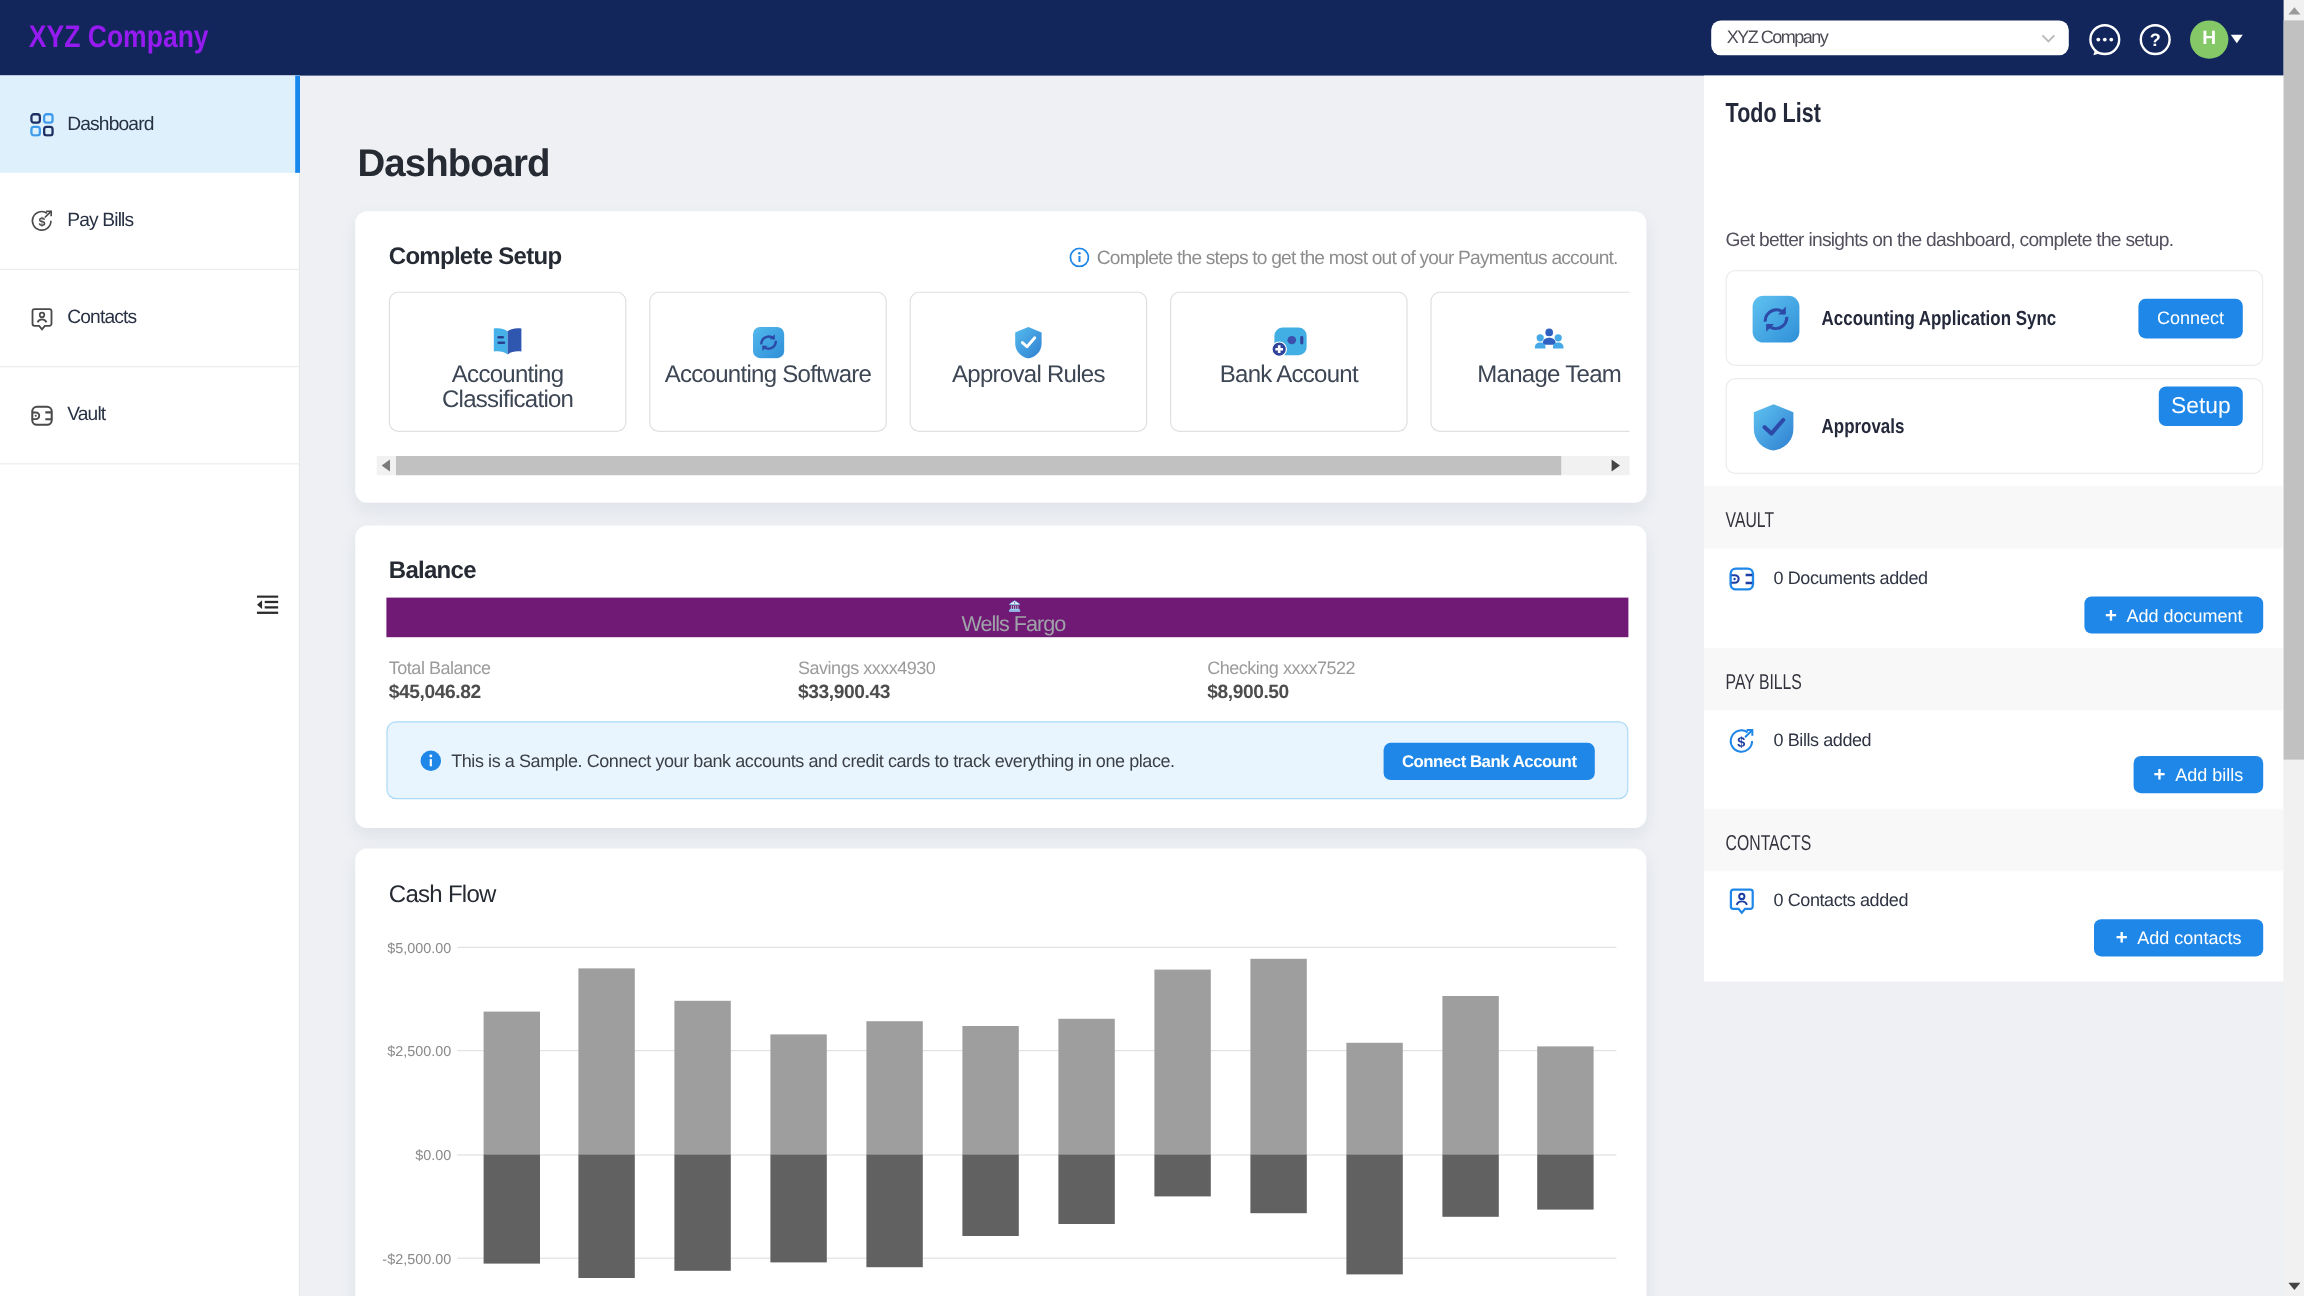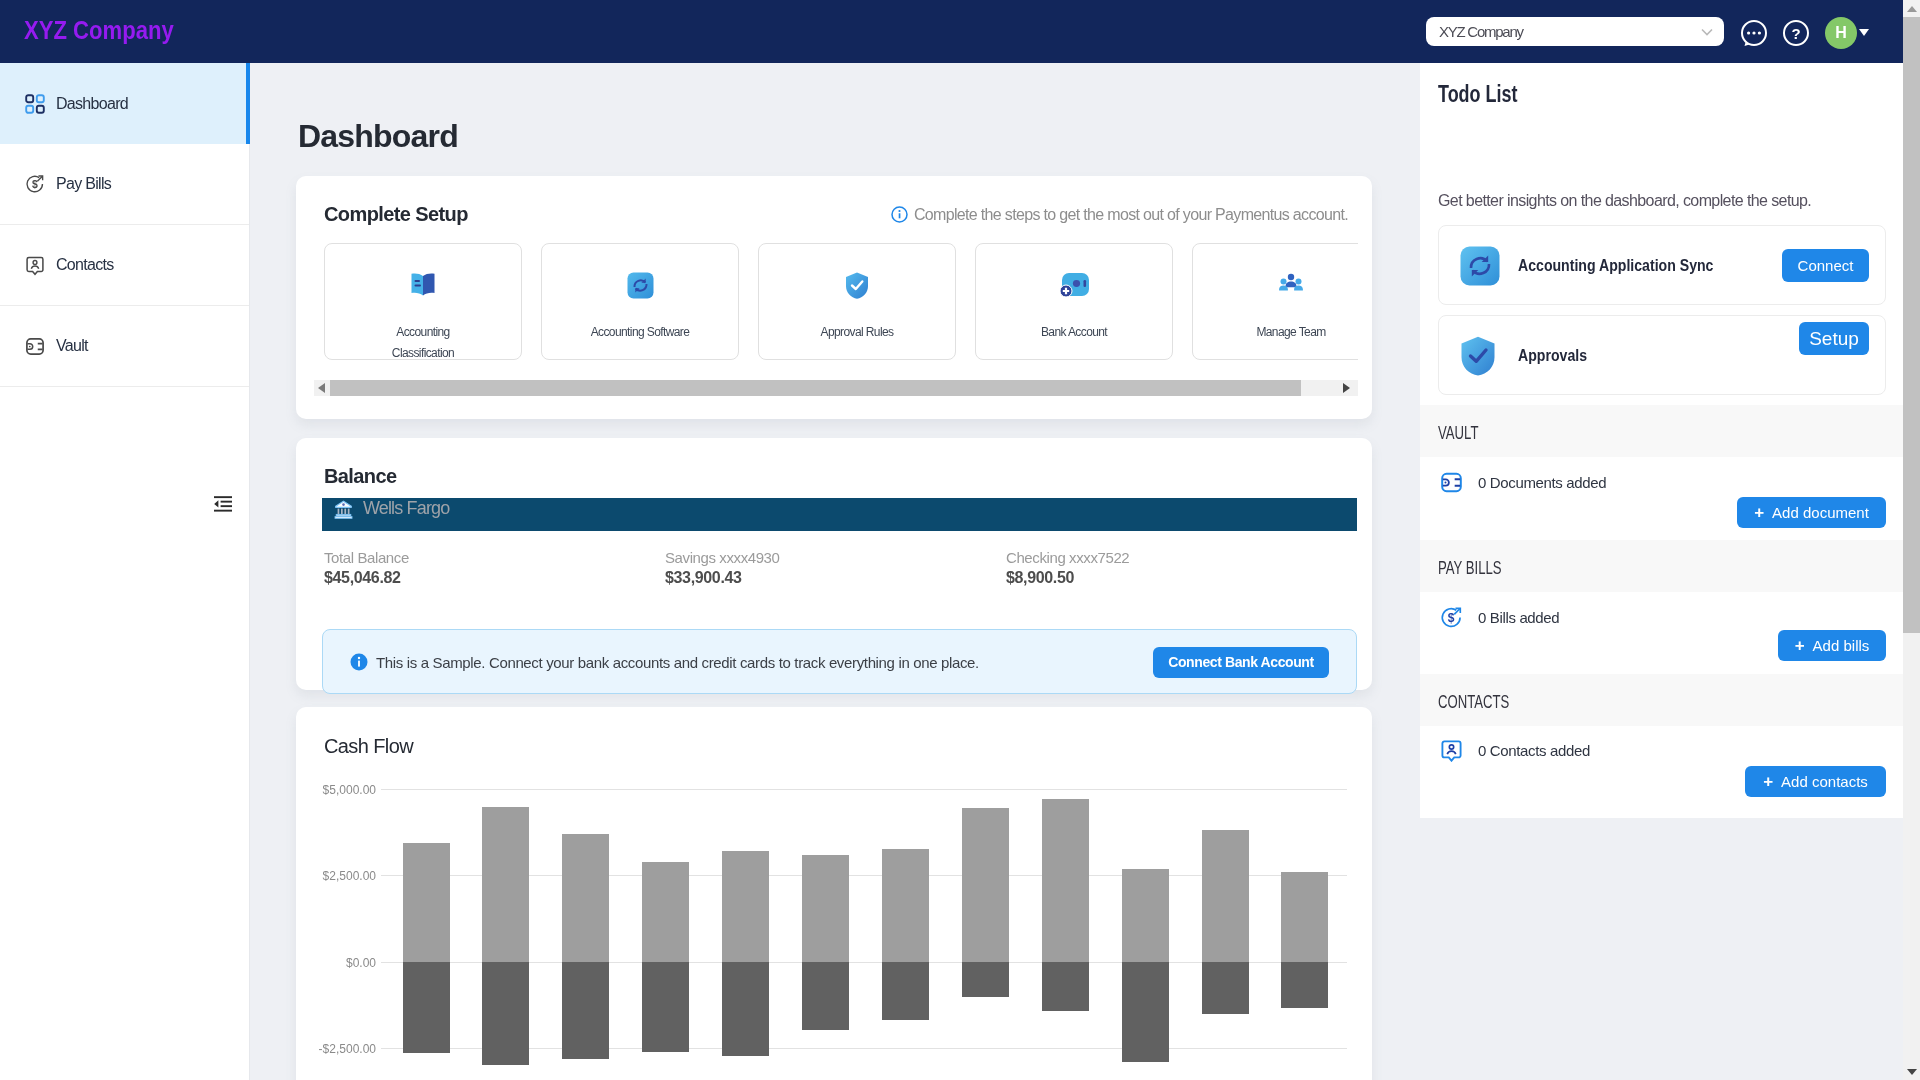--- a/index.html
+++ b/index.html
@@ -22,35 +22,35 @@
 .main { position:absolute; left:250px; top:63px; width:1170px; height:1017px; }
 h1.pagetitle { position:absolute; left:48px; top:55px; font-size:32px; color:#252a33; letter-spacing:-0.8px; }
 .card { position:absolute; left:46px; width:1076px; background:#fff; border-radius:10px; box-shadow:0 6px 12px rgba(120,130,150,0.12); }
 .card-setup { top:113px; height:243px; }
 .cs-title { position:absolute; left:28px; top:27px; font-size:20px; font-weight:bold; color:#252a33; letter-spacing:-0.6px; }
 .cs-note { position:absolute; right:24px; top:30px; font-size:16px; color:#8d8d8d; letter-spacing:-0.67px; }
 .cs-note svg { vertical-align:-3px; margin-right:6px; }
 .tilewrap { position:absolute; left:18px; top:67px; width:1044px; height:117px; overflow:hidden; white-space:nowrap; font-size:0; }
 .tile { display:inline-block; vertical-align:top; width:198px; height:117px; margin:0 9px 0 10px; border:1px solid #e0e0e0; border-radius:8px; text-align:center; white-space:normal; }
 .tile .tic { height:26px; margin-top:28px; display:flex; justify-content:center; }
-.tile .tlabel { margin-top:24px; font-size:12px; line-height:21px; color:#3d4654; letter-spacing:-0.6px; }
+.tile .tlabel { margin-top:4px; font-size:20px; line-height:21px; color:#3d4654; letter-spacing:-0.6px; }
 .hscroll { position:absolute; left:18px; top:204px; width:1044px; height:16px; background:#f1f1f1; }
 .hthumb { position:absolute; left:16px; top:0; width:971px; height:16px; background:#c1c1c1; }
 .harrow { position:absolute; top:3px; width:0; height:0; }
 .harrow.l { left:4px; border-top:5px solid transparent; border-bottom:5px solid transparent; border-right:7px solid #7b7b7b; }
 .harrow.r { right:8px; border-top:5px solid transparent; border-bottom:5px solid transparent; border-left:7px solid #444; }
 
 .card-balance { top:375px; height:252px; }
 .cb-title { position:absolute; left:28px; top:27px; font-size:20px; font-weight:bold; color:#252a33; letter-spacing:-0.6px; }
-.wfrow { position:absolute; left:26px; top:60px; width:1035px; height:33px; background:#0c4a6e; display:flex; align-items:flex-start; }
+.wfrow { position:absolute; left:26px; top:60px; width:1035px; height:33px; background:#701a75; display:flex; align-items:center;flex-direction:column; }
 .wfrow .bic { margin-left:12px; margin-top:2px; }
 .wfrow .wftext { margin-left:10px; font-size:18px; color:#9fa3a9; letter-spacing:-0.85px; }
 .bal-label { position:absolute; font-size:15px; color:#9b9b9b; top:111px; letter-spacing:-0.4px; }
 .bal-value { position:absolute; font-size:16px; font-weight:bold; color:#4d4d4d; top:131px; letter-spacing:-0.35px; }
-.banner { position:absolute; left:26px; top:163px; width:1035px; height:65px; background:#e9f5fe; border:1px solid #abd9f6; border-radius:8px;margin-top:28px; }
+.banner { position:absolute; left:26px; top:163px; width:1035px; height:65px; background:#e9f5fe; border:1px solid #abd9f6; border-radius:8px; }
 .banner .btext { position:absolute; left:53px; top:24px; font-size:15px; color:#3b3f46; letter-spacing:-0.35px; }
 .btn { background:#1f87e8; color:#fff; border-radius:6px; text-align:center; position:absolute; font-size:15px; }
 .bannerbtn { left:830px; top:17px; width:176px; height:31px; line-height:31px; font-weight:bold; font-size:14px; letter-spacing:-0.4px; }
 
 .card-cash { top:644px; height:437px; }
 .cc-title { position:absolute; left:28px; top:28px; font-size:20px; font-weight:normal; color:#252a33; letter-spacing:-0.6px; }
 .gline { position:absolute; left:85px; width:966px; height:1px; background:#e2e2e2; }
 .glabel { position:absolute; width:75px; text-align:right; font-size:12px; color:#8a8a8a; }
 .bar { position:absolute; width:47px; }
 .barup { background:#9e9e9e; }

